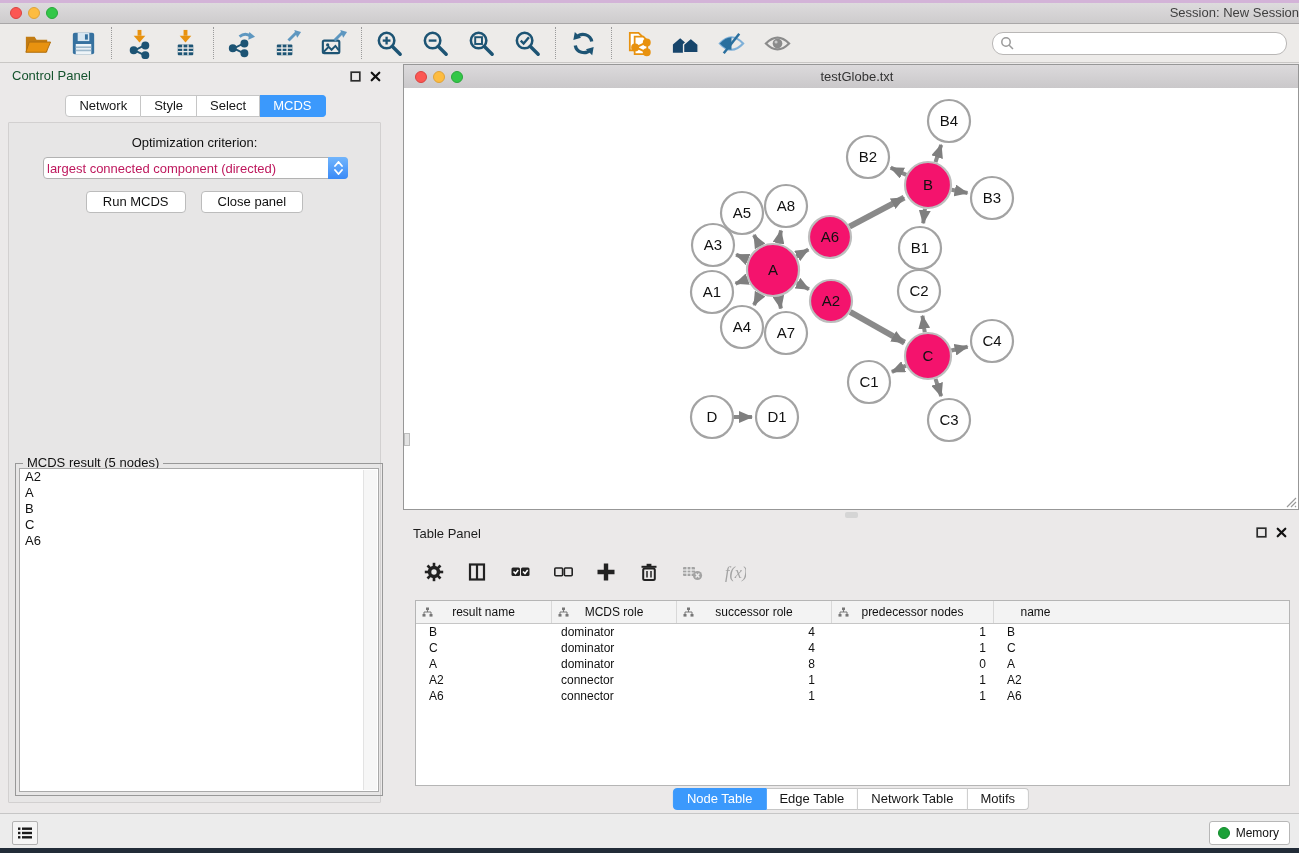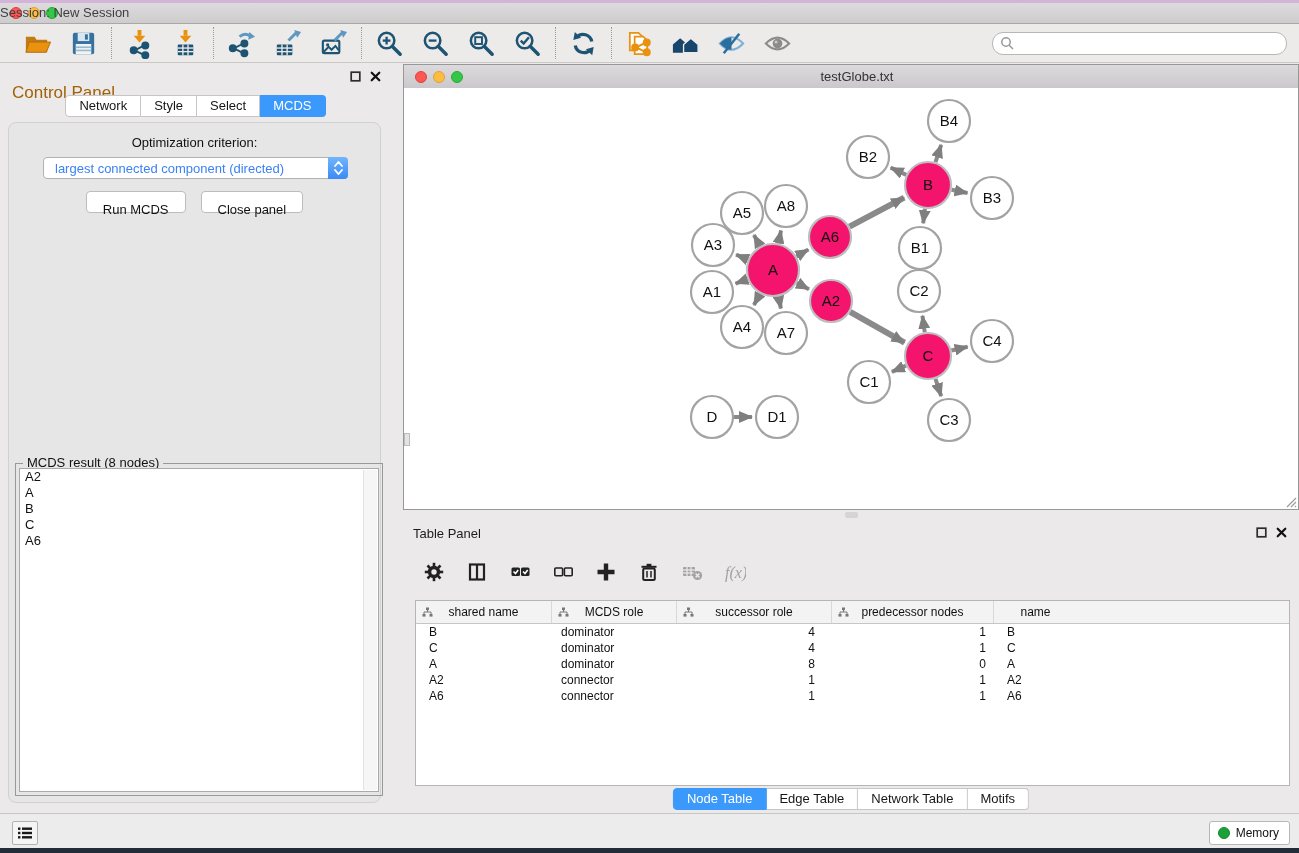--- a/index.html
+++ b/index.html
@@ -1,49 +1,49 @@
 <!DOCTYPE html>
 <html><head>
 <meta charset="utf-8">
 <style>
   html,body{margin:0;padding:0;}
   #app{position:relative;width:1299px;height:853px;background:#ebe9e9;font-family:"Liberation Sans",sans-serif;overflow:hidden;-webkit-font-smoothing:antialiased;}
   
   .desktop-strip-top{position:absolute;left:0;top:0;width:100%;height:3px;background:#d3b3d8;}
   .titlebar{position:absolute;left:0;top:3px;width:100%;height:20px;background:linear-gradient(#dddbdd,#cecccd);border-bottom:1px solid #a9a7a8;}
-  .titlebar .wtitle{position:absolute;left:0;right:0;top:0;text-align:left;font-size:13px;line-height:20px;color:#3f3f3f;}
+  .titlebar .wtitle{position:absolute;left:0;right:0;top:0;text-align:right;font-size:13px;line-height:20px;color:#3f3f3f;}
   .lights{position:absolute;left:10px;top:4px;display:flex;gap:6px;}
   .light{width:12px;height:12px;border-radius:50%;box-sizing:border-box;}
   .light.red{background:#fc5753;border:1px solid #d94341;}
   .light.yellow{background:#fdbc40;border:1px solid #dea33a;}
   .light.green{background:#33c748;border:1px solid #2aa73c;}
   .toolbar{position:absolute;left:0;top:24px;width:100%;height:39px;background:#edebe9;border-bottom:1px solid #c9c7c5;display:flex;align-items:center;padding:0 10px;box-sizing:border-box;}
   .tb-group{display:flex;align-items:center;gap:13px;padding:0 11px;}
   .tb-sep{width:0;height:32px;border-left:1px dotted #9a9a9a;}
   .tb-icon{width:33px;height:33px;display:flex;align-items:center;justify-content:center;cursor:default;}
   .searchbox{position:relative;margin-left:auto;margin-right:2px;width:293px;height:21px;background:#fff;border:1px solid #b9b7b6;border-radius:11px;}
   .searchbox svg{position:absolute;left:7px;top:3px;}
   .searchbox input{position:absolute;left:26px;top:1px;width:255px;height:17px;border:none;outline:none;font-size:12px;background:transparent;font-family:"Liberation Sans",sans-serif;}
   
   .control-panel{position:absolute;left:0;top:63px;width:391px;height:750px;}
   .cp-head{position:absolute;left:0;top:0;width:100%;height:28px;}
-  .cp-title{position:absolute;left:12px;top:20px;font-size:17px;color:#a16207;}
+  .cp-title{position:absolute;left:12px;top:5px;font-size:13px;color:#14532d;}
   .panel-btns{position:absolute;right:10px;top:8px;display:flex;gap:9px;align-items:center;}
   .seg{display:flex;}
   .seg .tab{height:20px;line-height:20px;padding:0 13px;background:#fff;border:1px solid #c6c6c6;border-left:none;font-size:13px;color:#161616;cursor:default;}
   .seg .tab:first-child{border-left:1px solid #c6c6c6;border-radius:4px 0 0 4px;}
   .seg .tab:last-child{border-radius:0 4px 4px 0;padding-left:13px;}
   .seg .tab.selected{background:#3b99fc;border-color:#3b99fc;color:#fff;}
   .cp-tabs{position:absolute;left:0;top:32px;width:100%;display:flex;justify-content:center;}
-  .cp-body{position:absolute;left:8px;top:59px;width:373px;height:681px;background:#e7e6e6;border:1px solid #d2d0d0;border-radius:8px;box-sizing:border-box;}
+  .cp-body{position:absolute;left:8px;top:59px;width:373px;height:681px;background:#e7e6e6;border:1px solid #d2d0d0;border-radius:1px;box-sizing:border-box;}
   .crit-label{position:absolute;left:0;right:0;top:12px;text-align:center;font-size:13px;color:#111;}
-  .mac-select{position:absolute;left:34px;top:34px;width:305px;height:22px;background:#fff;border:1px solid #b2b2b2;border-radius:4px;font-size:13px;line-height:22px;padding-left:11px;box-sizing:border-box;color:#3b82f6;cursor:default;}
+  .mac-select{position:absolute;left:34px;top:34px;width:305px;height:22px;background:#fff;border:1px solid #b2b2b2;border-radius:4px;font-size:13px;line-height:22px;padding-left:3px;box-sizing:border-box;color:#be185d;cursor:default;}
   .mac-select .stepper{position:absolute;right:-1px;top:-1px;width:20px;height:22px;background:linear-gradient(#71b5fc,#3a8af7);border-radius:0 4px 4px 0;display:flex;flex-direction:column;align-items:center;justify-content:center;gap:2px;}
   .btn-row{position:absolute;left:0;right:0;top:68px;display:flex;justify-content:center;gap:15px;}
-  .mac-btn{height:22px;line-height:20px;padding:8px 16px;background:#fff;border:1px solid #bcbcbc;border-radius:4px;font-size:13px;color:#111;cursor:default;}
+  .mac-btn{height:22px;line-height:20px;padding:0 16px;background:#fff;border:1px solid #bcbcbc;border-radius:4px;font-size:13px;color:#111;cursor:default;}
   .group{position:absolute;left:6px;top:340px;width:366px;height:331px;border:1px solid #989898;}
   .group-title{position:absolute;top:-9px;left:7px;background:#e7e6e6;padding:0 4px;font-size:13px;color:#111;}
   .group-list{position:absolute;left:3px;right:3px;top:4px;bottom:3px;background:#fff;border:1px solid #a9a9a9;overflow:hidden;}
   .group-list .item{font-size:13px;line-height:16px;padding-left:5px;color:#111;}
   .group-scroll{position:absolute;top:1px;right:1px;bottom:1px;width:13px;background:#f6f6f6;border-left:1px solid #e3e3e3;}
   
   .net-window{position:absolute;left:403px;top:64px;width:896px;height:446px;background:#fff;border:1px solid #979797;box-sizing:border-box;}
   .net-titlebar{position:absolute;left:0;top:0;right:0;height:23px;background:linear-gradient(#dcdadc,#cac8ca);border-bottom:1px solid #a5a3a5;}
   .net-titlebar .wtitle{position:absolute;left:0;right:0;text-align:center;font-size:13px;line-height:23px;color:#333;margin-left:12px;}
   .net-canvas{position:absolute;left:0;top:23px;right:0;bottom:0;background:#fff;overflow:hidden;}
@@ -300,21 +300,21 @@
           <svg width="9" height="6" viewBox="0 0 9 6">
               <path d="M1 1 L4.5 5 L8 1" fill="none" stroke="#fff" stroke-width="1.8" stroke-linecap="round"></path>
             </svg>
         </span>
       </div>
       <div class="btn-row">
         <button class="mac-btn">Run MCDS</button>
         <button class="mac-btn">Close panel</button>
       </div>
       <div class="group">
-        <div class="group-title">MCDS result (8 nodes)</div>
+        <div class="group-title">MCDS result (5 nodes)</div>
         <div class="group-list" id="mcds-list">
           <div class="group-scroll"></div>
         <div class="item">A2</div>
             <div class="item">A</div>
             <div class="item">B</div>
             <div class="item">C</div>
             <div class="item">A6</div>
           </div>
       </div>
     </div>
@@ -526,21 +526,21 @@
           </svg>
         </span>
       </div>
     <div class="ttable">
       <div class="tgrid thead" id="table-head">
           <div class="th"><svg width="11" height="11" viewBox="0 0 11 11">
               <rect x="4" y="0.5" width="3" height="2.6" fill="#777"></rect>
               <rect x="0.5" y="7" width="3" height="2.6" fill="#777"></rect>
               <rect x="7.5" y="7" width="3" height="2.6" fill="#777"></rect>
               <path d="M5.5 3.1 V5 M2 7 V5 H9 V7" fill="none" stroke="#777" stroke-width="1"></path>
-            </svg><span>shared name</span></div>
+            </svg><span>result name</span></div>
           <div class="th"><svg width="11" height="11" viewBox="0 0 11 11">
               <rect x="4" y="0.5" width="3" height="2.6" fill="#777"></rect>
               <rect x="0.5" y="7" width="3" height="2.6" fill="#777"></rect>
               <rect x="7.5" y="7" width="3" height="2.6" fill="#777"></rect>
               <path d="M5.5 3.1 V5 M2 7 V5 H9 V7" fill="none" stroke="#777" stroke-width="1"></path>
             </svg><span>MCDS role</span></div>
           <div class="th"><svg width="11" height="11" viewBox="0 0 11 11">
               <rect x="4" y="0.5" width="3" height="2.6" fill="#777"></rect>
               <rect x="0.5" y="7" width="3" height="2.6" fill="#777"></rect>
               <rect x="7.5" y="7" width="3" height="2.6" fill="#777"></rect>

